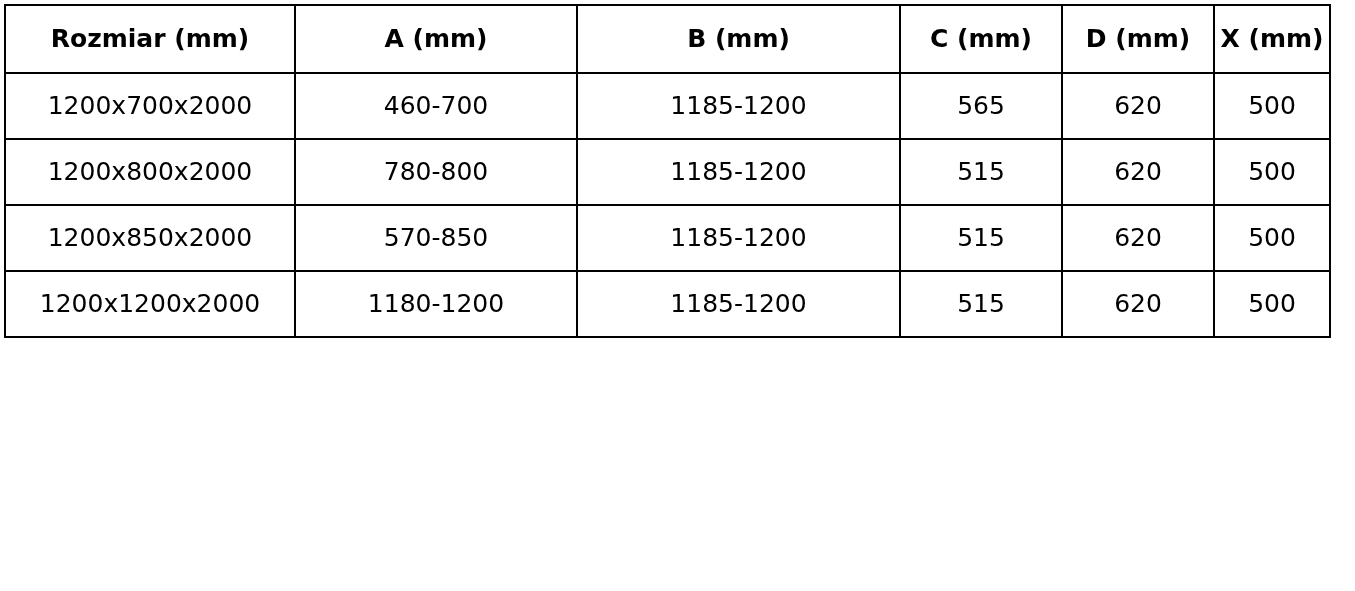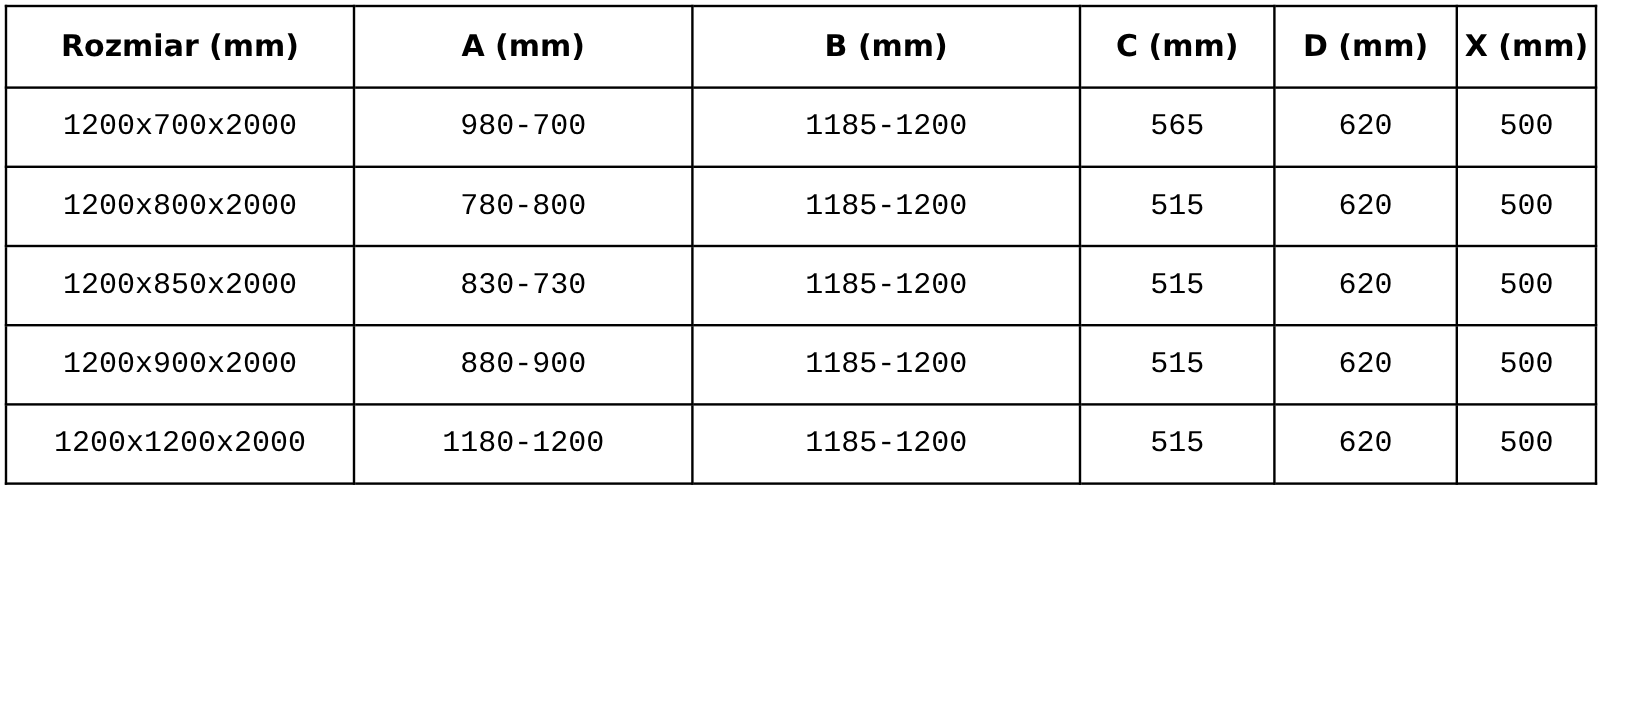--- a/index.html
+++ b/index.html
@@ -39,21 +39,20 @@
     line-height: 1.1;
     white-space: nowrap;
   }
   table.spec-table thead th {
     font-weight: bold;
     height: 66px;
     font-size: 25px;
   }
   table.spec-table tbody td {
     font-weight: normal;
-    font-family: Liberation Mono, monospace;
   }
   
   col.c0 { width: 290px; }
   col.c1 { width: 282px; }
   col.c2 { width: 323px; }
   col.c3 { width: 162px; }
   col.c4 { width: 152px; }
   col.c5 { width: 116px; }
 </style>
 </head>
@@ -75,45 +74,37 @@
         <th>A (mm)</th>
         <th>B (mm)</th>
         <th>C (mm)</th>
         <th>D (mm)</th>
         <th>X (mm)</th>
       </tr>
     </thead>
     <tbody>
       <tr>
         <td>1200x700x2000</td>
-        <td>980-700</td>
+        <td>460-700</td>
         <td>1185-1200</td>
         <td>565</td>
         <td>620</td>
         <td>500</td>
       </tr>
       <tr>
         <td>1200x800x2000</td>
         <td>780-800</td>
         <td>1185-1200</td>
         <td>515</td>
         <td>620</td>
         <td>500</td>
       </tr>
       <tr>
         <td>1200x850x2000</td>
-        <td>830-730</td>
-        <td>1185-1200</td>
-        <td>515</td>
-        <td>620</td>
-        <td>500</td>
-      </tr>
-      <tr>
-        <td>1200x900x2000</td>
-        <td>880-900</td>
+        <td>570-850</td>
         <td>1185-1200</td>
         <td>515</td>
         <td>620</td>
         <td>500</td>
       </tr>
       <tr>
         <td>1200x1200x2000</td>
         <td>1180-1200</td>
         <td>1185-1200</td>
         <td>515</td>

